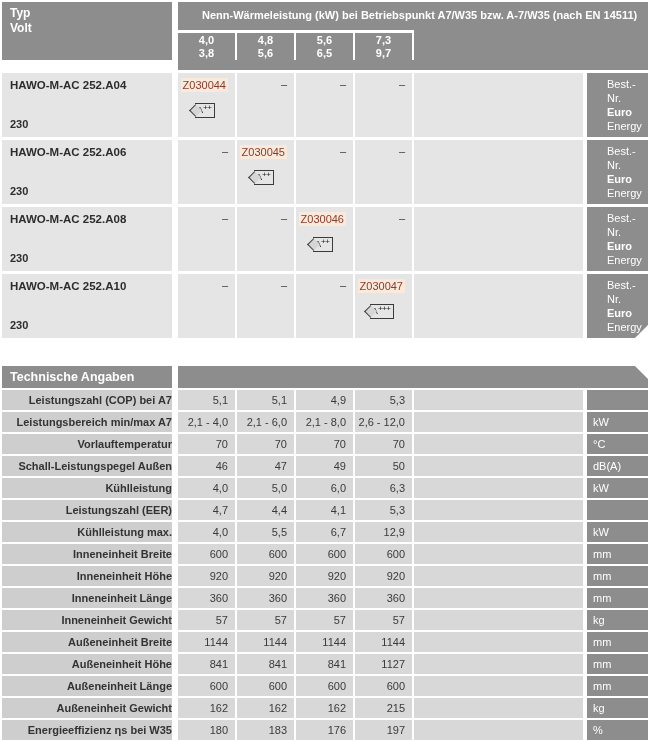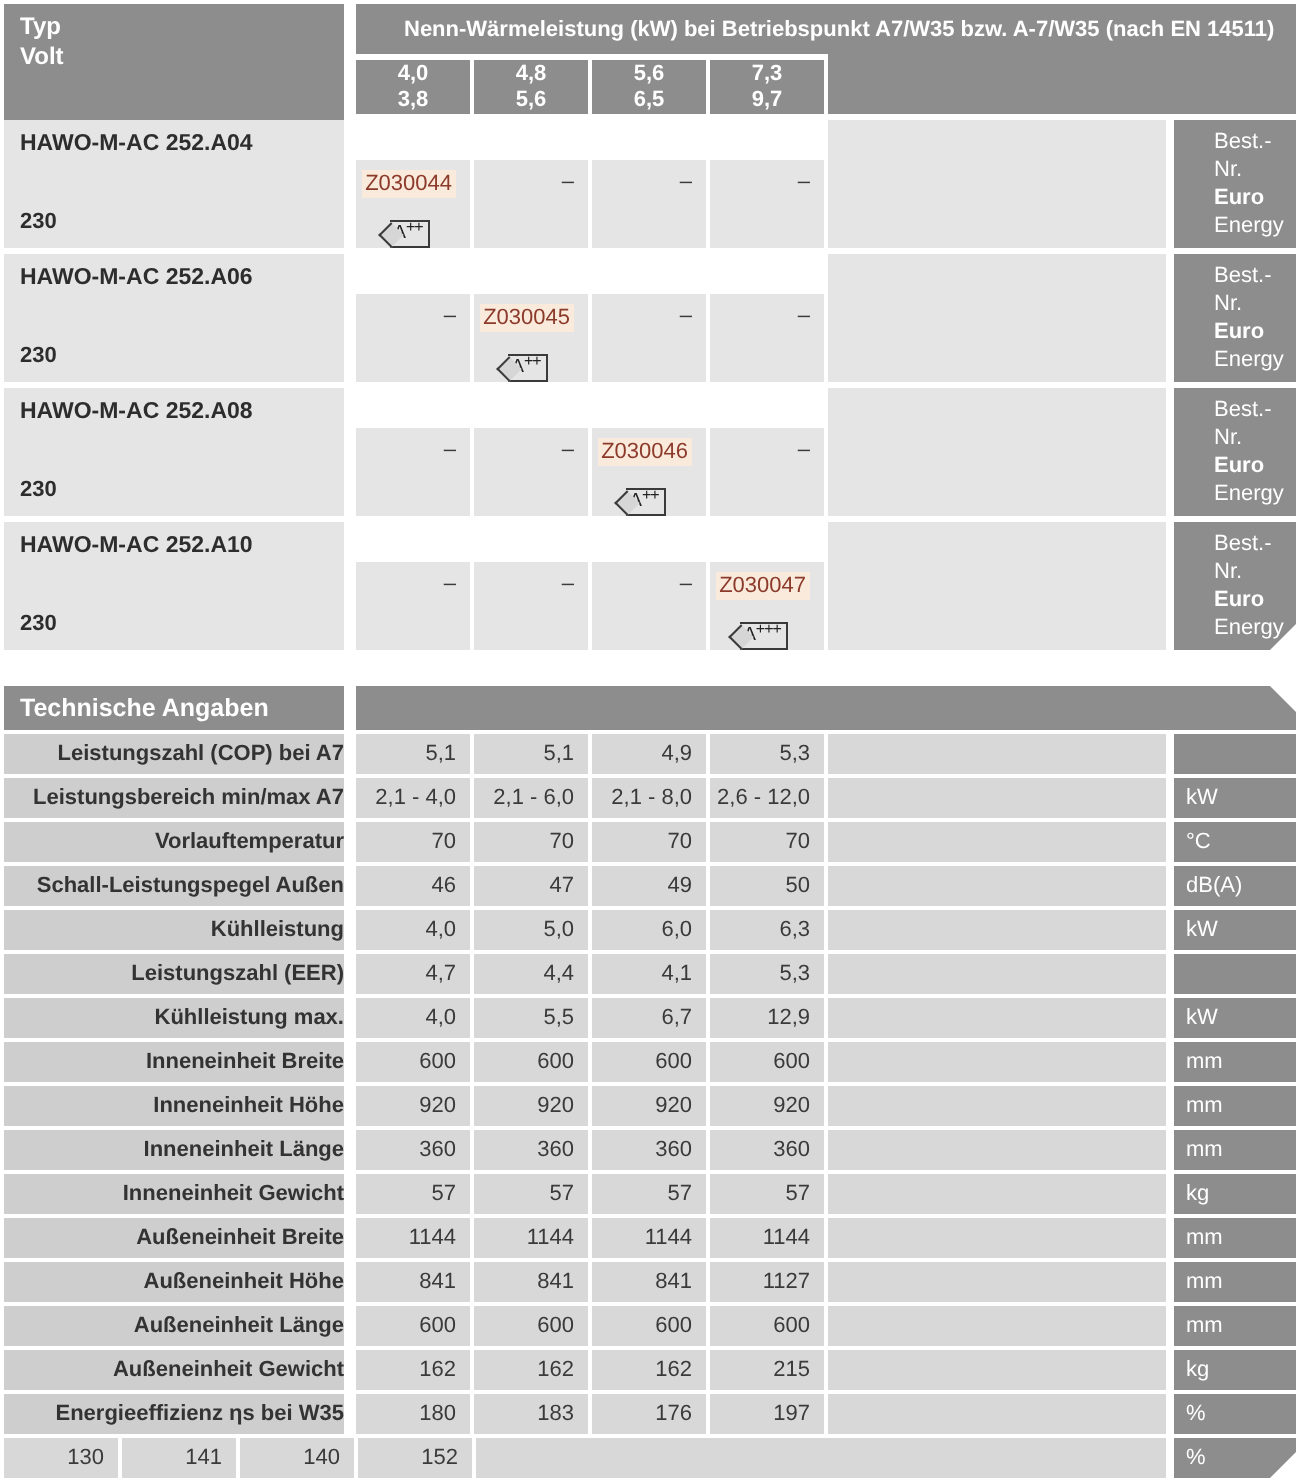--- a/index.html
+++ b/index.html
@@ -15,21 +15,21 @@
   .row { display: flex; width: 646px; }
   .lblcol { width: 170px; flex: 0 0 170px; margin-right: 6px; }
   .vcell  { width: 57px;  flex: 0 0 57px;  margin-right: 2px; }
   .filler { flex: 1 1 auto; margin-right: 4px; }
   .unitcol{ width: 61px;  flex: 0 0 61px; }
 
   .dark  { background: #8d8d8d; color: #ffffff; }
   .light { background: #e5e5e5; }
 
   
-  .hdr { height: 55px; }
+  .hdr { height: 68px; }
   .hdr .typvolt {
     background: #8d8d8d; color: #fff; font-weight: bold;
     font-size: 12px; line-height: 15px; padding: 4px 0 0 8px; height: 58px;
   }
   .hdr-right { flex: 1 1 auto; display: flex; flex-direction: column; background: #8d8d8d; }
   .hdr-title {
     height: 28px; color: #fff; font-weight: bold; font-size: 11px;
     padding: 7px 0 0 10px; white-space: nowrap; margin-left: 14px;
   }
   .hdr-sub { display: flex; height: 30px; }
@@ -39,21 +39,21 @@
     color: #fff; font-weight: bold; font-size: 11px; line-height: 13px;
     text-align: center; padding-top: 1px;
   }
   .hdr-sub-rest { flex: 1 1 auto; background: #8d8d8d; }
 
   
   .prow { height: 64px; margin-top: 3px; }
   .prow .namecell { padding: 5px 0 0 8px; }
   .pname { font-weight: bold; font-size: 11.5px; color: #2d2d2d; line-height: 15px; }
   .pvolt { font-weight: bold; font-size: 11px; color: #2d2d2d; line-height: 15px; margin-top: 24px; }
-  .pv { padding: 5px 7px 0 0; text-align: right; font-size: 11px; margin-top: 20px; }
+  .pv { padding: 5px 7px 0 0; text-align: right; font-size: 11px; }
   .codebox {
     display: inline-block; background: #faeadc; color: #8c3a2a;
     font-size: 11px; padding: 0 2px; line-height: 14px;
   }
   .badgewrap { text-align: center; margin-top: 11px; padding-right: 2px; }
   .badge {
     position: relative; display: inline-block;
     border: 1px solid #3a3a3a; border-left: none;
     padding: 0 3px 0 2px; font-size: 9.5px; line-height: 12px; color: #222;
     margin-left: 6px; vertical-align: middle;
@@ -63,21 +63,21 @@
     width: 8px; height: 8px; transform: rotate(45deg);
     border-left: 1px solid #3a3a3a; border-bottom: 1px solid #3a3a3a;
     background: #d6d6d6;
   }
   .badge .sup { font-size: 8px; position: relative; top: -3px; letter-spacing: -0.5px; }
   .bestcell { padding: 4px 0 0 20px; font-size: 11px; line-height: 14px; }
   .bestcell .b { font-weight: bold; }
   .notch-br { clip-path: polygon(0 0, 100% 0, 100% calc(100% - 13px), calc(100% - 13px) 100%, 0 100%); }
 
   
-  .tech-hdr { height: 22px; margin-top: 18px; align-items: center; }
+  .tech-hdr { height: 22px; margin-top: 28px; align-items: center; }
   .tech-hdr .t-label {
     background: #8d8d8d; color: #fff; font-weight: bold;
     font-size: 12.5px; line-height: 22px; padding-left: 8px; height: 22px;
   }
   .tech-hdr .t-band {
     flex: 1 1 auto; background: #8d8d8d; height: 22px;
     clip-path: polygon(0 0, calc(100% - 13px) 0, 100% 13px, 100% 100%, 0 100%);
   }
   .trow { height: 20px; margin-top: 2px; font-size: 11px; line-height: 20px; }
   .trow .tlabel {

